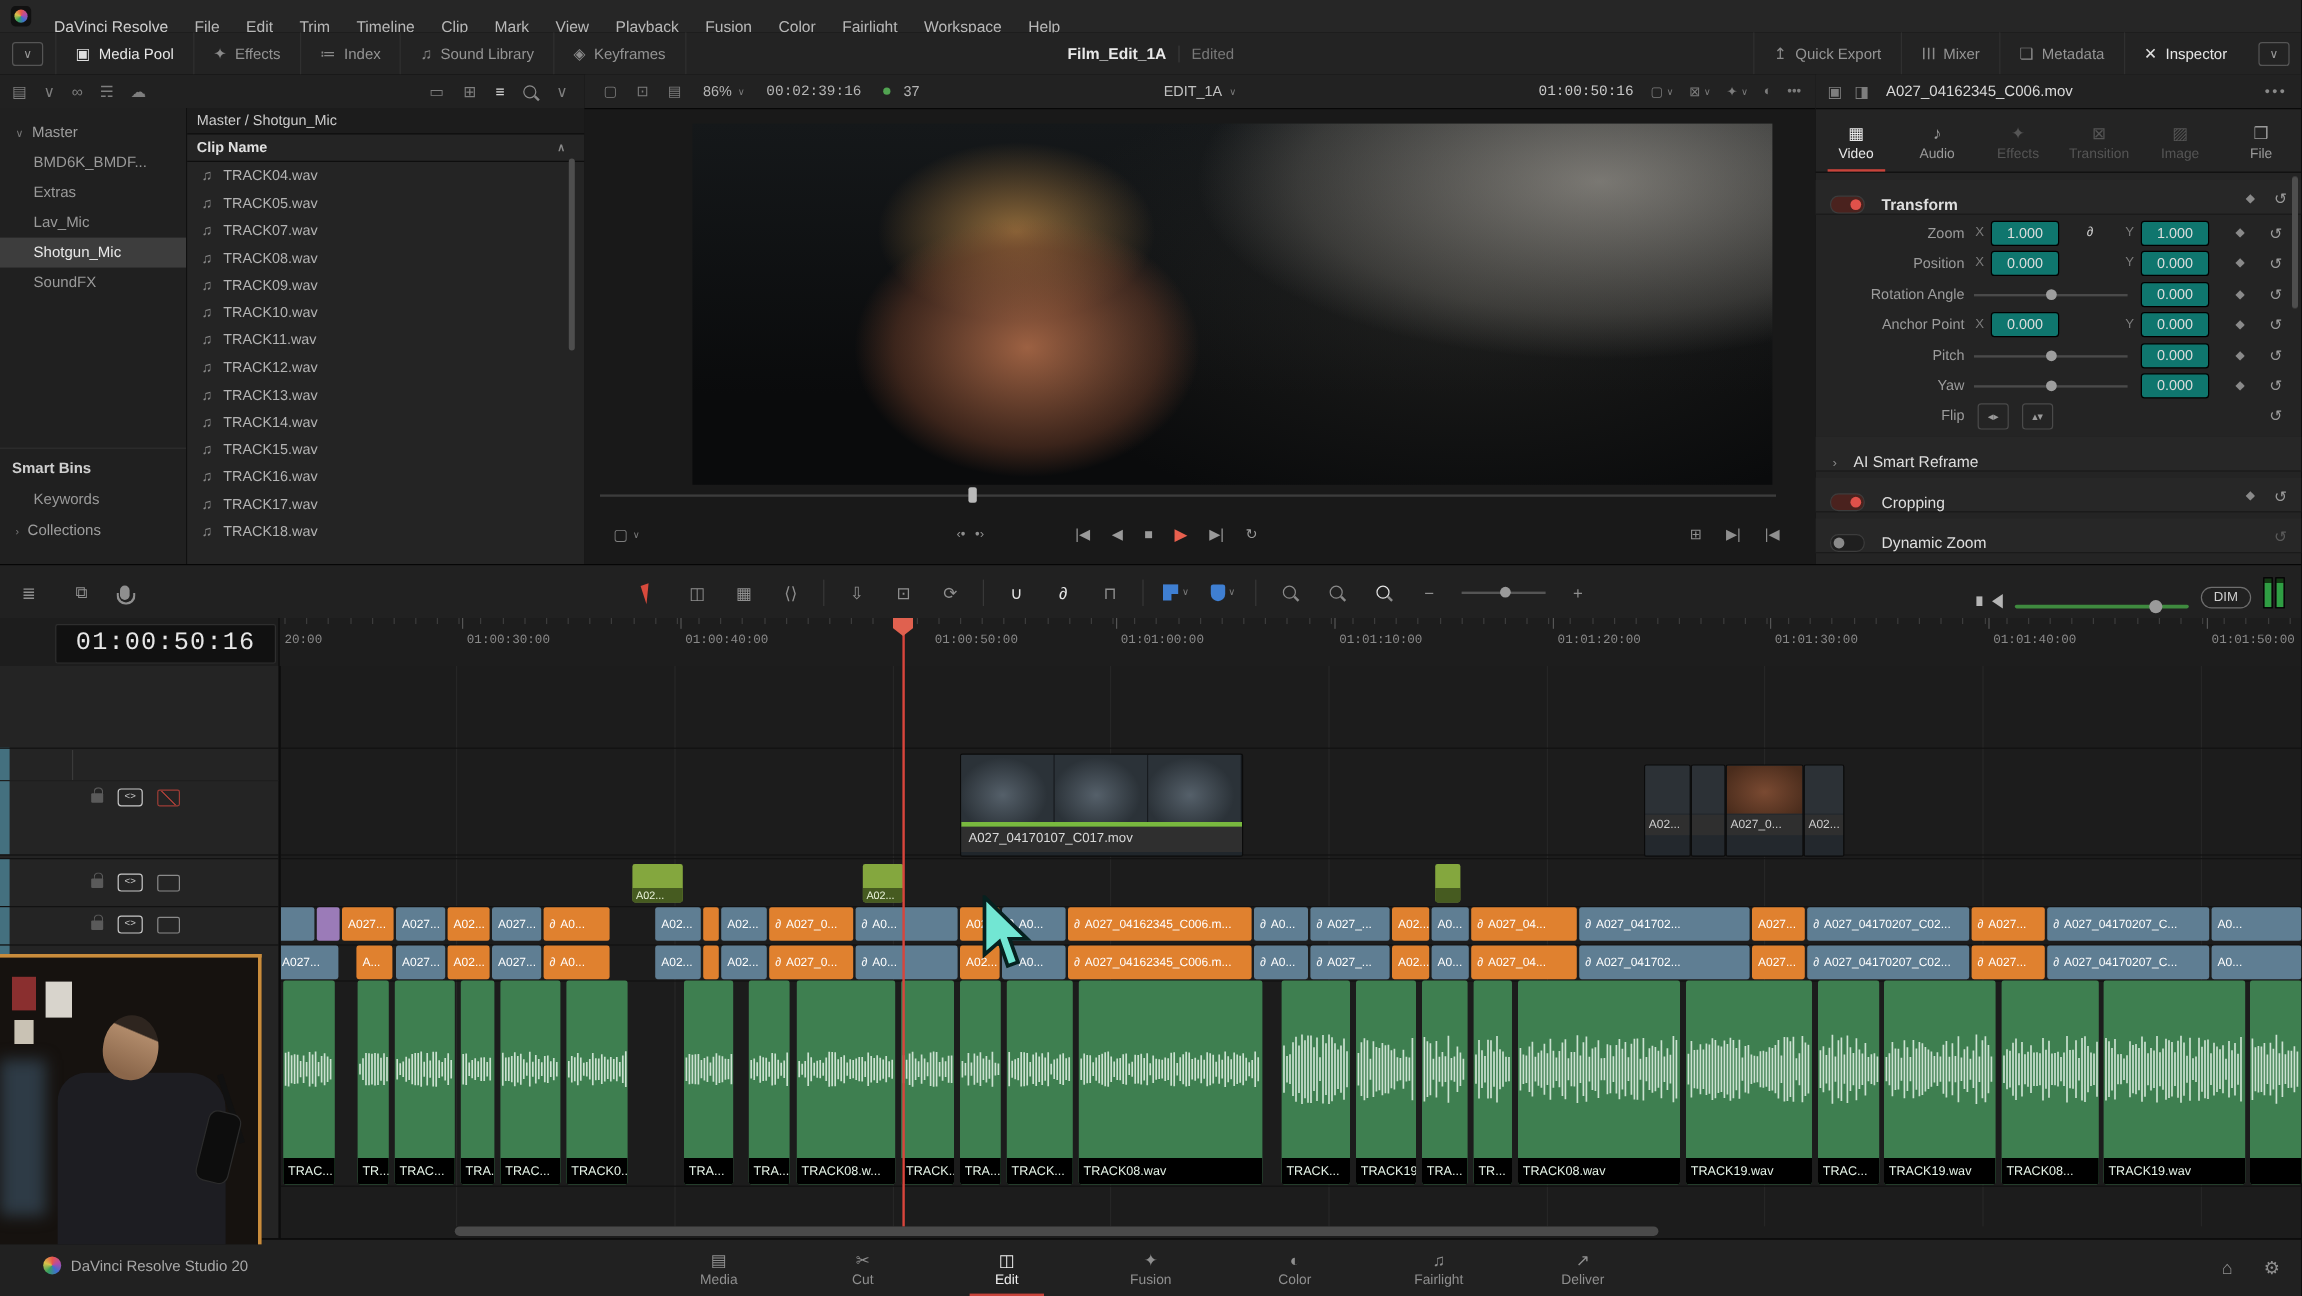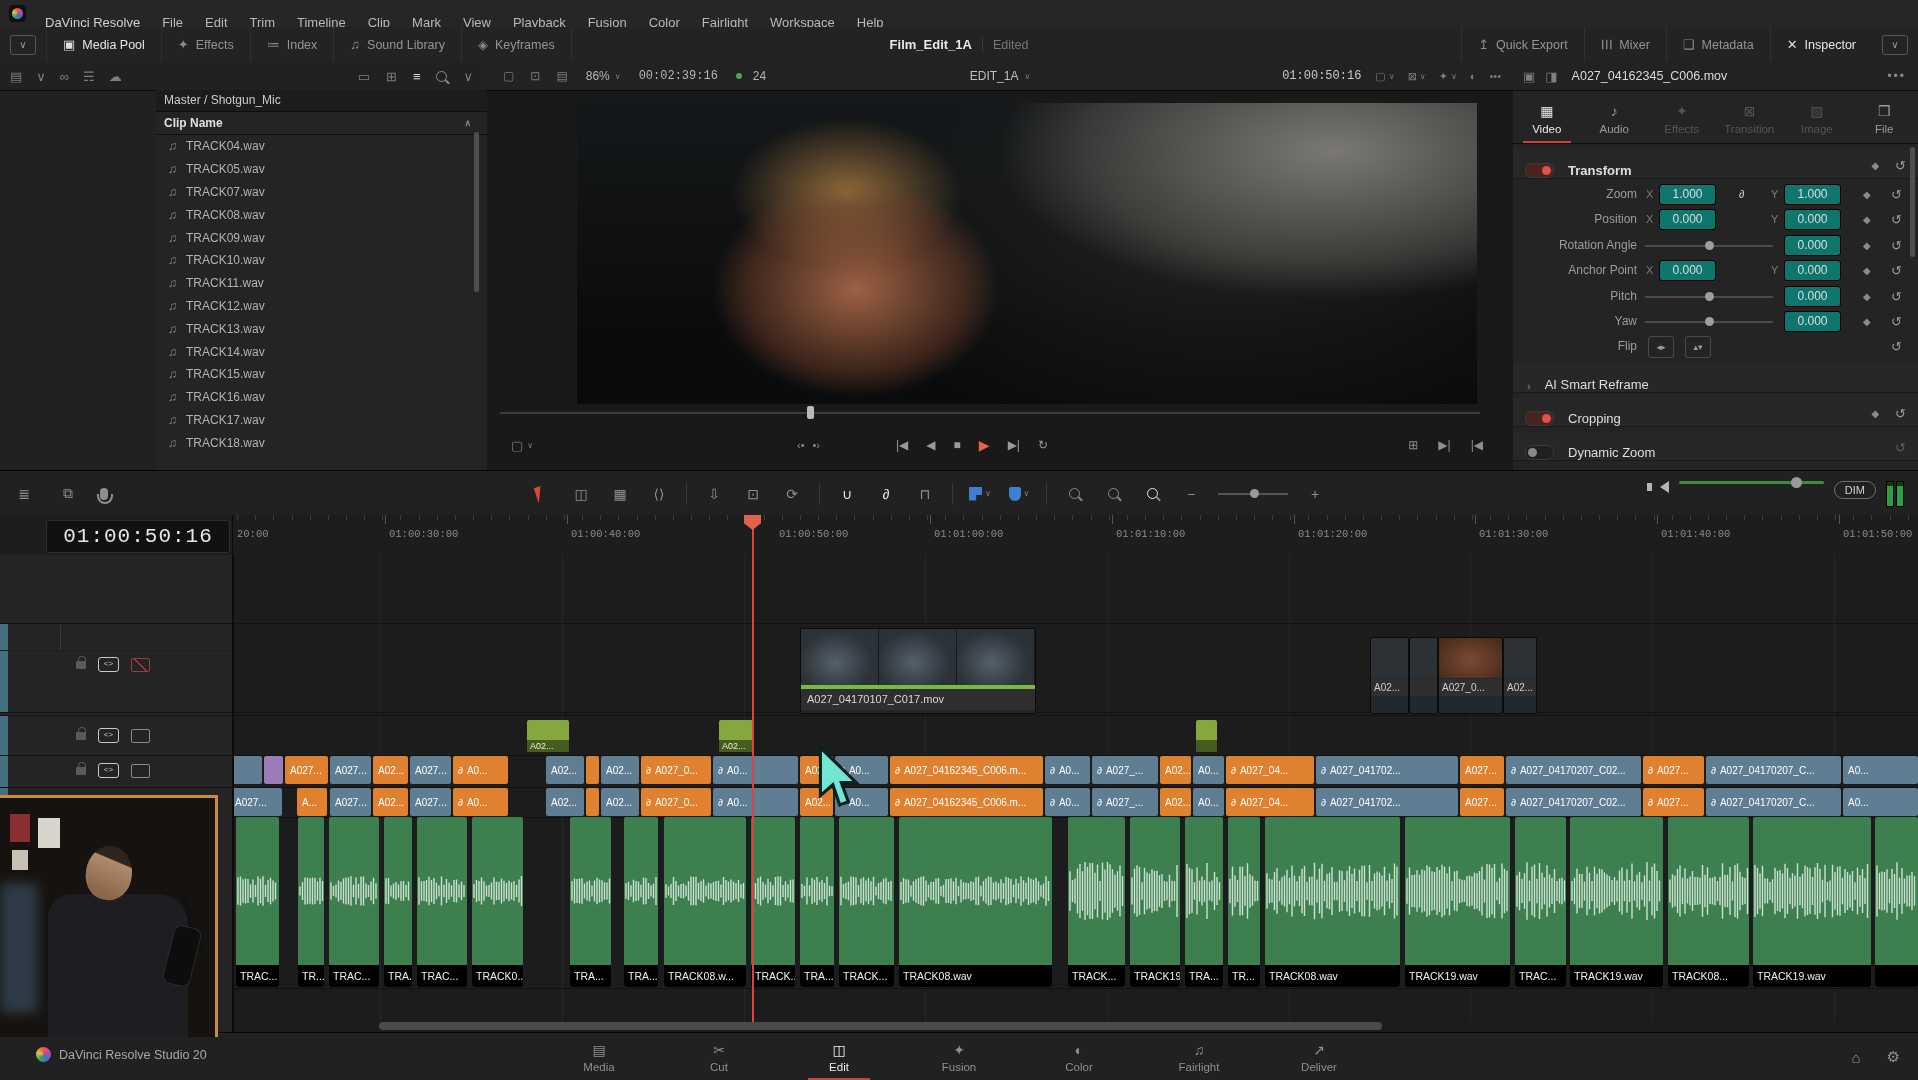--- a/index.html
+++ b/index.html
@@ -105,21 +105,21 @@
   .tlt-left{display:flex;gap:20px;padding-left:12px;align-items:center;}
   #tlt-center{position:absolute;left:530px;display:flex;align-items:center;gap:15px;}
   .tool{width:24px;height:24px;display:flex;align-items:center;justify-content:center;font-size:14px;color:#8f8f8f;}
   .tool.bright{color:#e6e6e6;}
   .tsep{width:1px;height:22px;background:#383838;}
   .arrowshape{width:0;height:0;border-left:7px solid #d84a3c;border-right:5px solid transparent;border-bottom:16px solid transparent;border-top:0; transform:rotate(-18deg);}
   .flagshape{width:13px;height:14px;background:#3f7fd2;clip-path:polygon(0 0,100% 0,100% 60%,55% 60%,55% 100%,0 100%);}
   .shieldshape{width:12px;height:14px;background:#3f7fd2;border-radius:2px 2px 6px 6px;}
   .micshape{width:8px;height:12px;background:#8f8f8f;border-radius:4px;position:relative;}
   .micshape:after{content:"";position:absolute;left:-3px;top:6px;width:12px;height:8px;border:2px solid #8f8f8f;border-top:none;border-radius:0 0 8px 8px;}
-  #tlt-right{margin-left:auto;display:flex;align-items:flex-start;gap:10px;padding-right:14px;}
+  #tlt-right{margin-left:auto;display:flex;align-items:flex-end;gap:10px;padding-right:14px;}
   .speaker{width:0;height:0;border-top:6px solid transparent;border-bottom:6px solid transparent;border-right:9px solid #b5b5b5;position:relative;}
   .speaker:before{content:"";position:absolute;left:-13px;top:-4px;width:5px;height:8px;background:#b5b5b5;}
   #volslider{width:145px;height:3px;background:#3f8a3f;border-radius:2px;position:relative;}
   #volslider .kn{position:absolute;right:22px;top:-4px;width:11px;height:11px;border-radius:50%;background:#9a9a9a;}
   #dimbtn{border:1px solid #6e6e6e;border-radius:10px;padding:2px 10px;color:#d0d0d0;font-size:11px;}
   .meter{width:6px;height:24px;background:linear-gradient(180deg,#123a12 15%,#2f9e43 15%);border:1px solid #000;}
   
   #ruler{left:0;top:515px;width:1918px;height:40px;background:#1d1d1d;border-bottom:1px solid #0a0a0a;}
   #tcbox{left:46px;top:5px;width:182px;height:31px;background:#111;border:1px solid #2e2e2e;border-radius:2px;
          color:#e6e6e6;font-size:21px;text-align:center;line-height:31px;letter-spacing:1px;}
@@ -278,20 +278,32 @@
           <span class="mpi">☁</span>
         </div>
       <div id="mp-right">
           <span class="mpi ">▭</span>
           <span class="mpi ">⊞</span>
           <span class="mpi active">≡</span>
           <span class="mag"></span>
           <span class="mpi ">∨</span>
         </div>
     </div>
+    <div id="bintree">
+        <div class="bin-row root" style="margin-top:8px;"><span class="ch">∨</span>Master</div>
+        <div class="bin-row ">BMD6K_BMDF...</div>
+        <div class="bin-row ">Extras</div>
+        <div class="bin-row ">Lav_Mic</div>
+        <div class="bin-row sel">Shotgun_Mic</div>
+        <div class="bin-row ">SoundFX</div>
+        <div class="bin-sep" style="top:283px;"></div>
+        <div class="bin-head" style="position:absolute;top:288px;width:155px;">Smart Bins</div>
+        <div class="bin-row" style="position:absolute;top:314px;width:127px;">Keywords</div>
+        <div class="bin-row root" style="position:absolute;top:340px;width:142px;"><span class="ch">›</span>Collections</div>
+      </div>
     <div id="cliplist">
       <div id="mp-path">Master / Shotgun_Mic</div>
       <div id="mp-colhead"><span>Clip Name</span><span class="up">∧</span></div>
       <div id="mp-rows">
           <div class="file-row">
             <span class="note">♫</span>
             <span>TRACK04.wav</span>
           </div>
           <div class="file-row">
             <span class="note">♫</span>
@@ -357,21 +369,21 @@
           <span class="vtb-ic">⊡</span>
           <span class="vtb-ic">▤</span>
         </div>
       <div class="vtb-txt">
           <span>86%</span>
           <span class="chev">∨</span>
         </div>
       <div class="vtb-txt mono">00:02:39:16</div>
       <div class="vtb-txt">
           <span class="dotgreen"></span>
-          <span>24</span>
+          <span>37</span>
         </div>
       <div id="vtb-center">
           <span>EDIT_1A</span>
           <span class="chev">∨</span>
         </div>
       <div id="vtb-right">
         <span class="mono" style="color:#c8c8c8;">01:00:50:16</span>
         <span id="vtb-righticons" style="display:flex;gap:13px;">
             <span style="display:flex;align-items:center;gap:3px;">
               <span style="font-size:11px;color:#7c7c7c;">▢</span>

